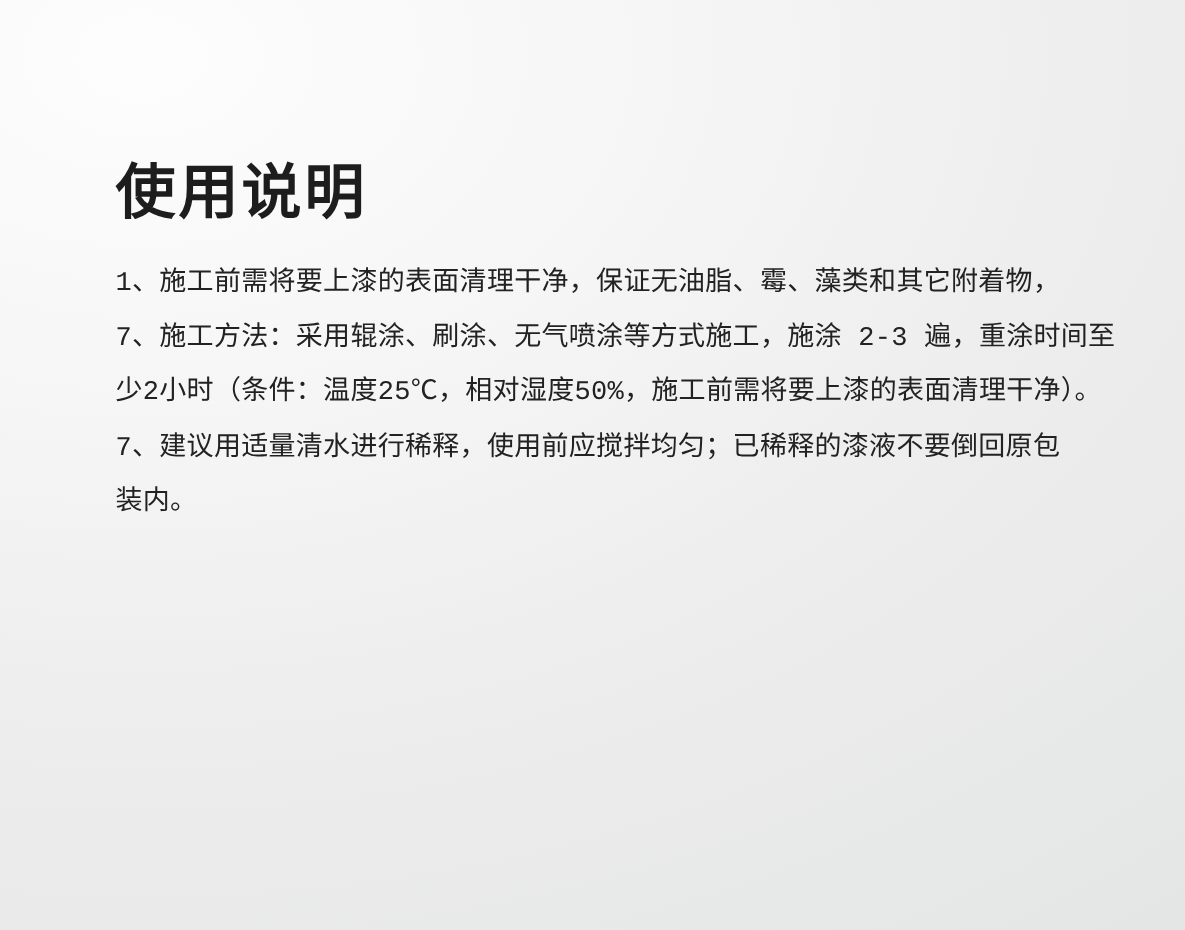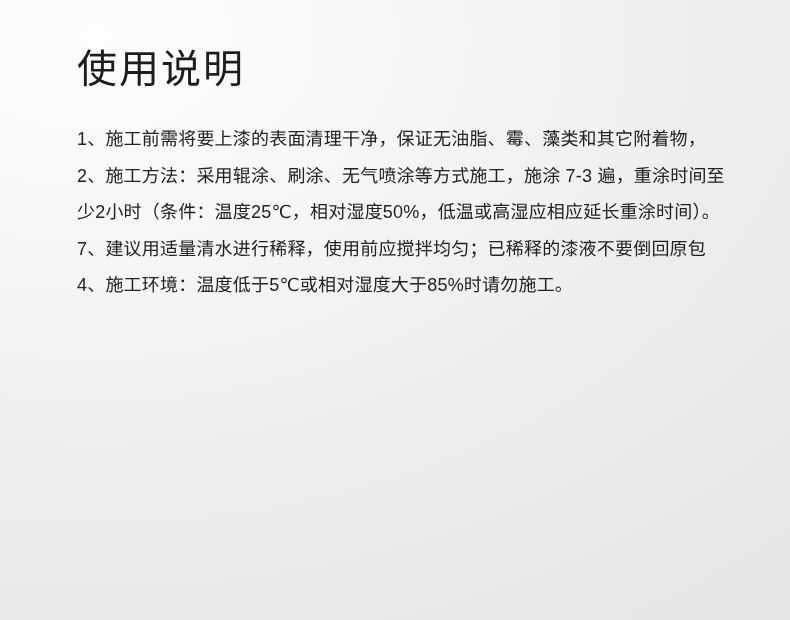--- a/index.html
+++ b/index.html
@@ -22,47 +22,48 @@
         #e4e5e5 100%);
   }
   .content {
     position: absolute;
     top: 0;
     left: 77px;
     right: 40px;
   }
   .title {
     margin: 0;
-    padding-top: 44px;
+    padding-top: 104px;
     font-size: 40px;
     line-height: 1.25;
-    font-weight: 400;
+    font-weight: 700;
     letter-spacing: 2px;
     color: #1d1d1d;
   }
   .instructions {
-    margin-top: 27px;
+    margin-top: 17px;
     font-size: 18px;
     line-height: 36.6px;
     color: #222222;
     letter-spacing: 0.2px;
+    font-family: Liberation Mono, monospace;
   }
   .instructions p {
     margin: 0;
     padding: 0;
     white-space: nowrap;
   }
 </style>
 </head>
 <body>
 
 <div class="page">
   <div class="content">
     <h1 class="title">使用说明</h1>
     <div class="instructions">
       <p>1、施工前需将要上漆的表面清理干净，保证无油脂、霉、藻类和其它附着物，</p>
-      <p>2、施工方法：采用辊涂、刷涂、无气喷涂等方式施工，施涂 7-3 遍，重涂时间至</p>
-      <p>少2小时（条件：温度25℃，相对湿度50%，低温或高湿应相应延长重涂时间）。</p>
+      <p>7、施工方法：采用辊涂、刷涂、无气喷涂等方式施工，施涂 2-3 遍，重涂时间至</p>
+      <p>少2小时（条件：温度25℃，相对湿度50%，施工前需将要上漆的表面清理干净）。</p>
       <p>7、建议用适量清水进行稀释，使用前应搅拌均匀；已稀释的漆液不要倒回原包</p>
-      <p>4、施工环境：温度低于5℃或相对湿度大于85%时请勿施工。</p>
+      <p>装内。</p>
     </div>
   </div>
 </div>
 
 </body></html>

